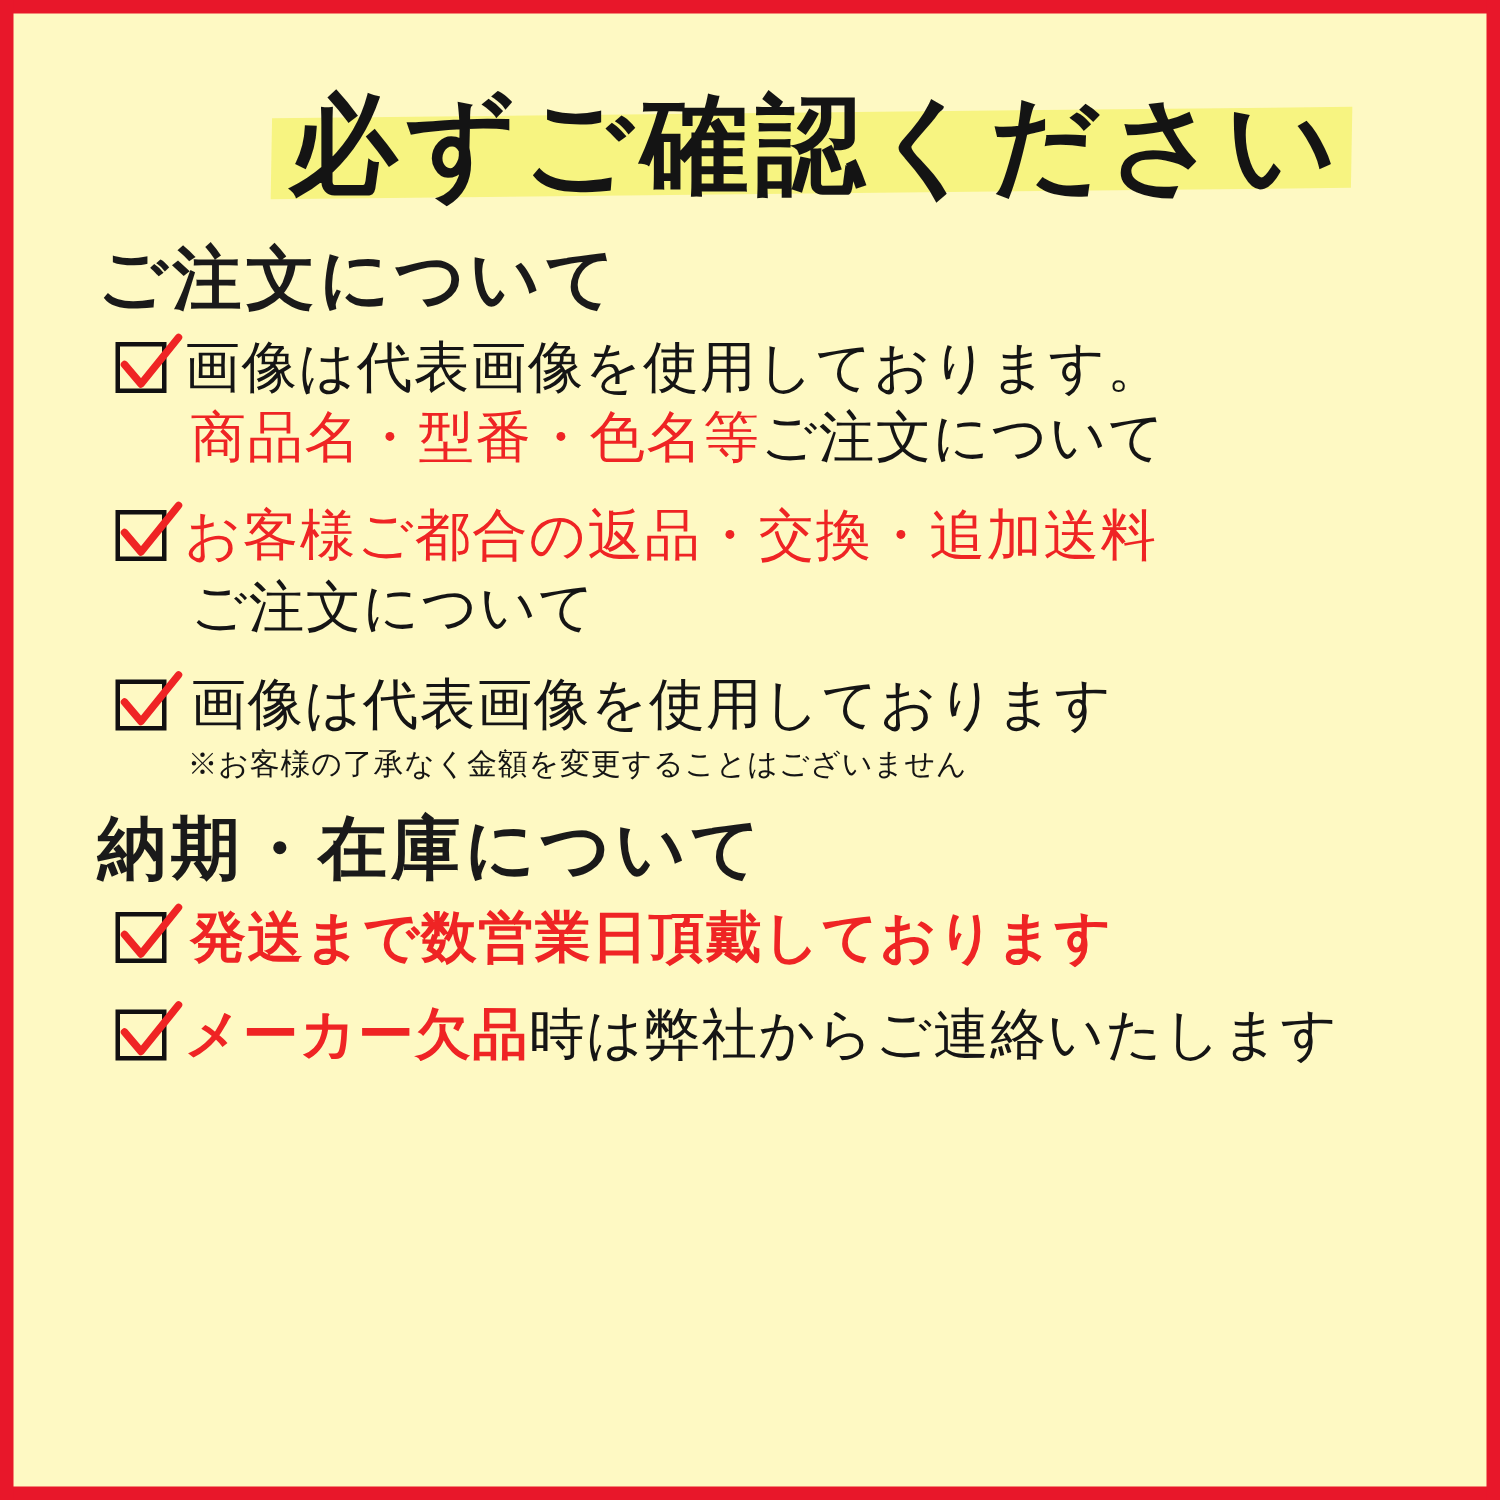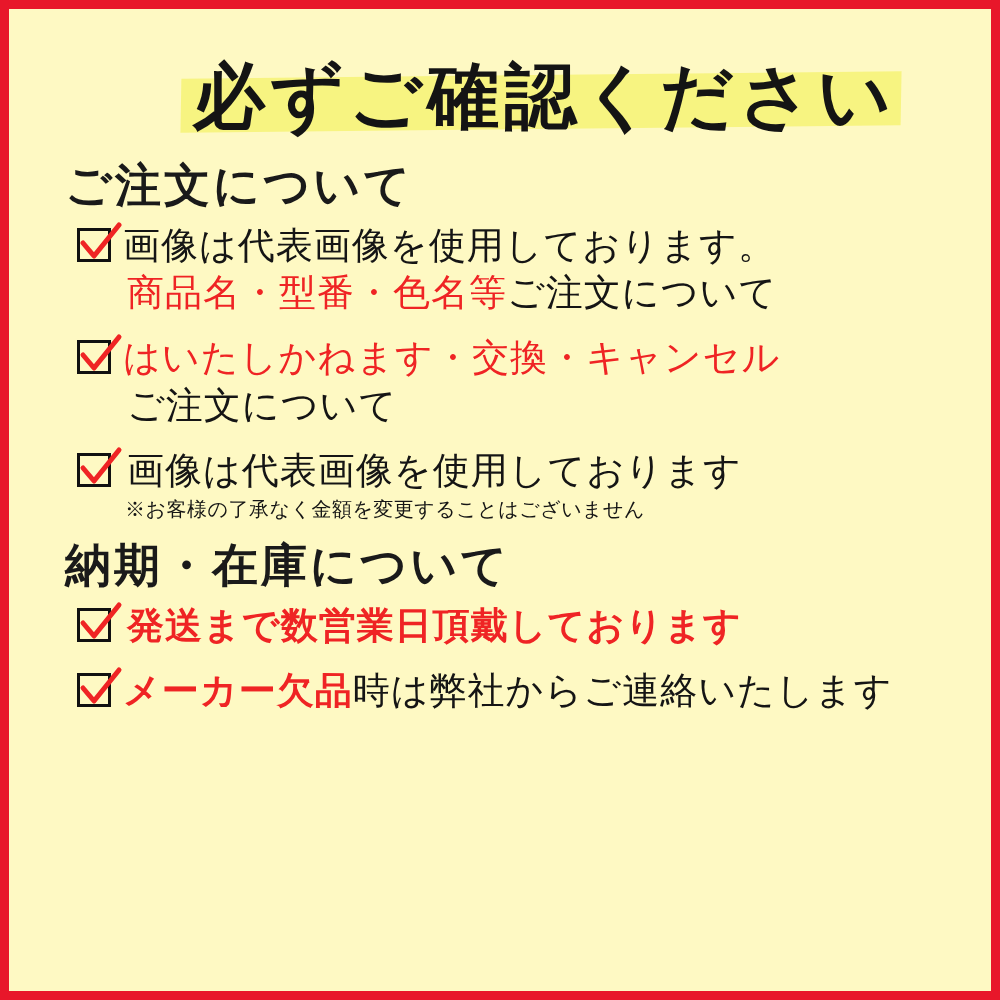--- a/index.html
+++ b/index.html
@@ -181,21 +181,21 @@
 
     <div class="item">
       <div class="check">
         <div class="box"></div>
         <svg viewBox="0 0 44 44" aria-hidden="true">
           <path d="M5 20 L16 33 L41 2" fill="none" stroke="#ef2424" stroke-width="5" stroke-linecap="round" stroke-linejoin="round"></path>
         </svg>
       </div>
       <div class="lines">
         <div class="line">
-          <span class="red">はいたしかねます・交換・キャンセル</span>
+          <span class="red">お客様ご都合の返品・交換・追加送料</span>
         </div>
         <div class="line indent">
           <span class="black-bold">ご注文について</span>
         </div>
       </div>
     </div>
 
     <div class="item">
       <div class="check">
         <div class="box"></div>

